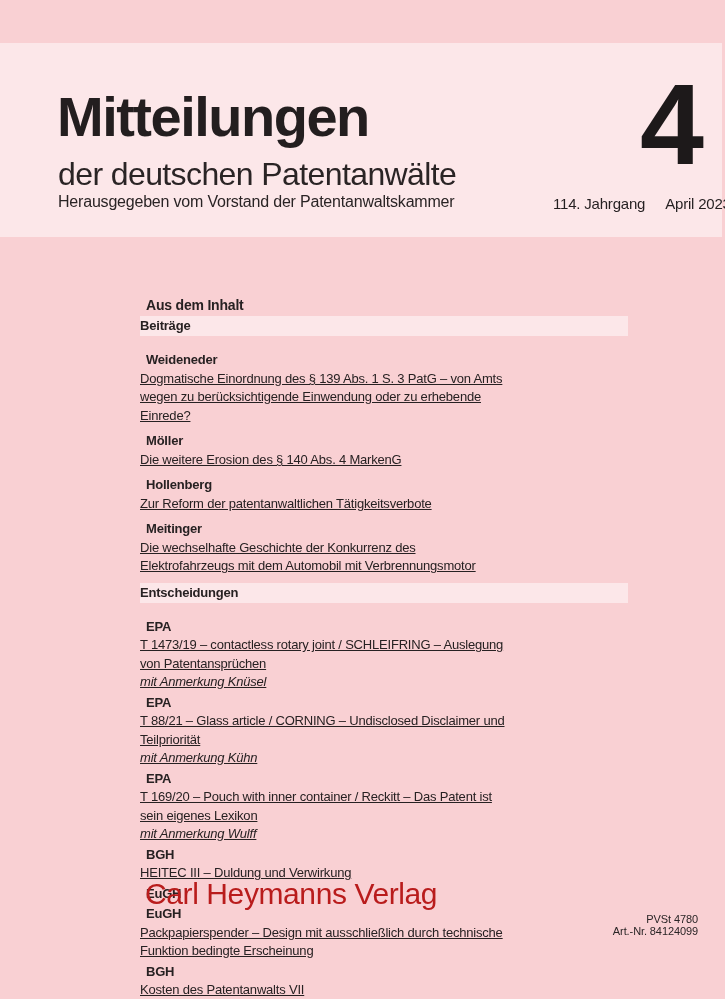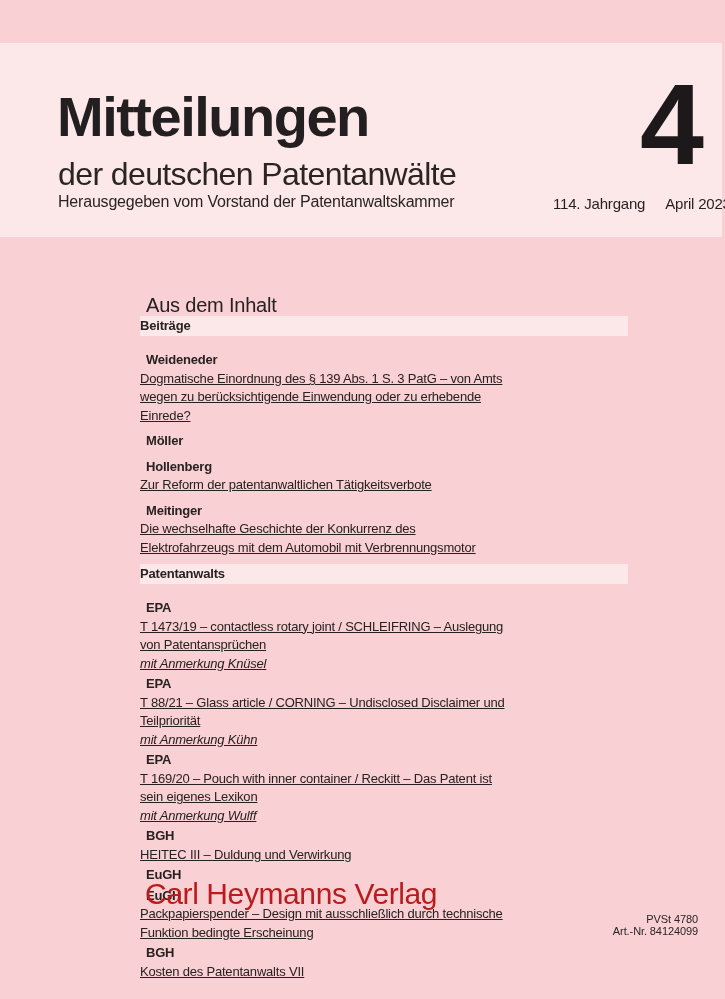--- a/index.html
+++ b/index.html
@@ -45,21 +45,21 @@
     display: flex; gap: 20px;
     font-size: 15px; letter-spacing: -0.2px; color: #241f20; white-space: nowrap;
   }
 
   
   .contents {
     position: absolute; left: 140px; top: 296px; width: 488px;
     font-size: 13px; line-height: 18.5px; letter-spacing: -0.2px;
   }
   .contents-heading {
-    font-size: 20px; font-weight: normal; line-height: 18px;
+    font-size: 14px; font-weight: bold; line-height: 18px;
     padding-left: 6px; margin-bottom: 1px; letter-spacing: -0.2px;
   }
   .band {
     background: var(--panel);
     height: 20px; line-height: 20px;
     padding-left: 0; margin-top: 2px; margin-bottom: 15px;
     font-size: 13px; font-weight: bold;
   }
   .row { display: flex; margin-bottom: 7px; flex-direction: column; }
   .sec-1 .row { margin-bottom: 2px; }
@@ -102,36 +102,39 @@
       <div class="section sec-0">
         <div class="band"><span class="band-title">Beiträge</span></div>
         <div class="row">
           <div class="label">Weideneder</div>
           <div class="desc">
             <div class="text">Dogmatische Einordnung des § 139 Abs. 1 S. 3 PatG – von Amts wegen zu berücksichtigende Einwendung oder zu erhebende Einrede?</div>
           </div>
         </div>
         <div class="row">
           <div class="label">Möller</div>
+          <div class="desc">
+            <div class="text">Die weitere Erosion des § 140 Abs. 4 MarkenG</div>
+          </div>
         </div>
         <div class="row">
           <div class="label">Hollenberg</div>
           <div class="desc">
             <div class="text">Zur Reform der patentanwaltlichen Tätigkeitsverbote</div>
           </div>
         </div>
         <div class="row">
           <div class="label">Meitinger</div>
           <div class="desc">
             <div class="text">Die wechselhafte Geschichte der Konkurrenz des Elektrofahrzeugs mit dem Automobil mit Verbrennungsmotor</div>
           </div>
         </div>
       </div>
       <div class="section sec-1">
-        <div class="band"><span class="band-title">Patentanwalts</span></div>
+        <div class="band"><span class="band-title">Entscheidungen</span></div>
         <div class="row">
           <div class="label">EPA</div>
           <div class="desc">
             <div class="text">T 1473/19 – contactless rotary joint / SCHLEIFRING – Auslegung von Patentansprüchen</div>
             <div class="note">mit Anmerkung Knüsel</div>
           </div>
         </div>
         <div class="row">
           <div class="label">EPA</div>
           <div class="desc">

